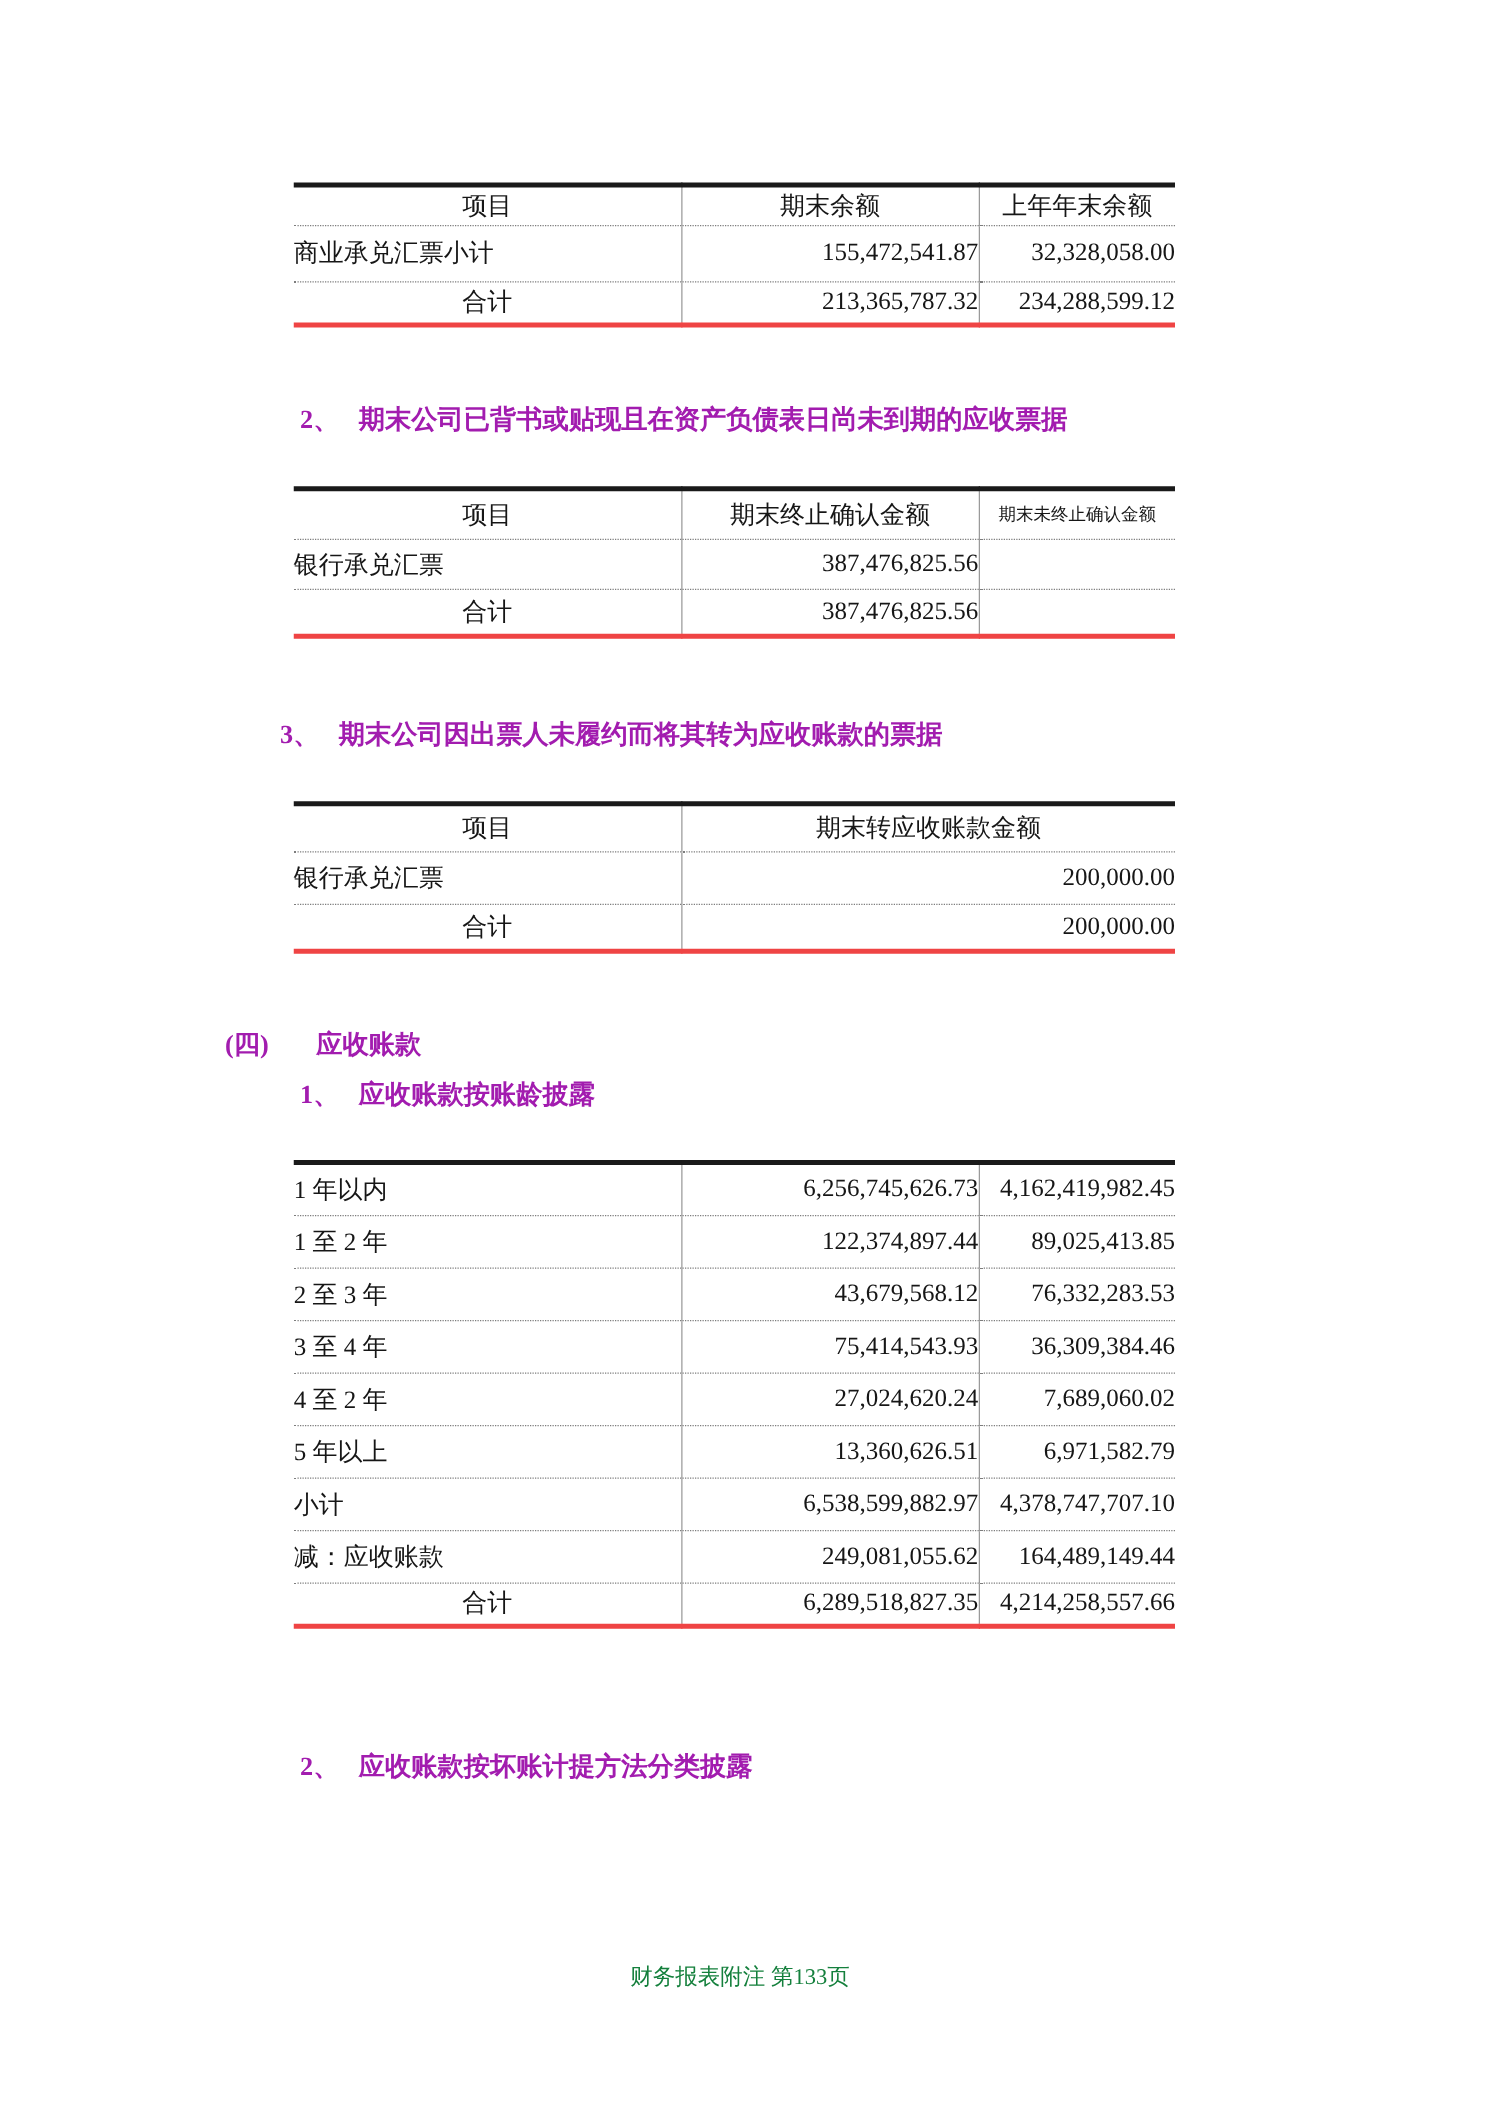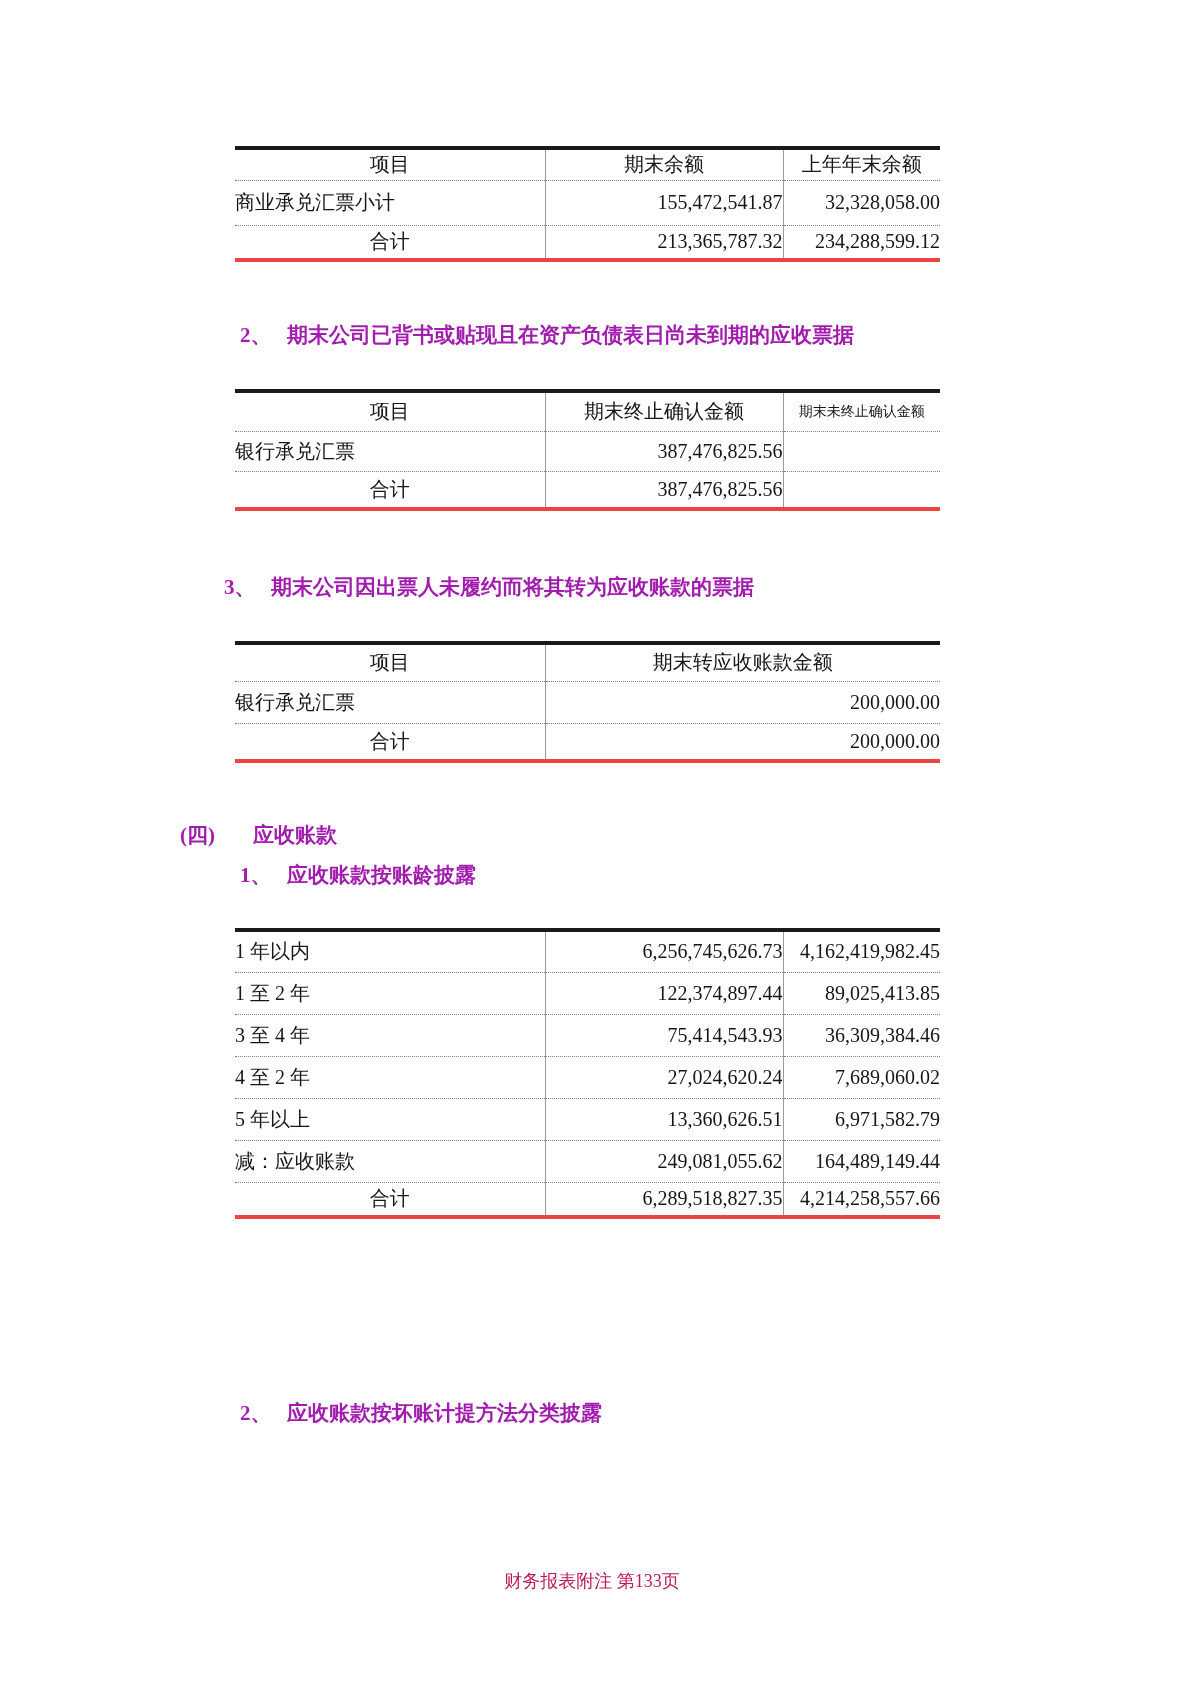--- a/index.html
+++ b/index.html
@@ -39,21 +39,21 @@
   #h-s3  { left: 224px; top: 573px; }
   #h-s4  { left: 180px; top: 821px; }
   #h-s41 { left: 240px; top: 861px; }
   #h-s42 { left: 240px; top: 1399px; }
   #t1 { top: 146px; }
   #t2 { top: 389px; }
   #t3 { top: 641px; }
   #t4 { top: 928px; }
   .page-footer {
     position: absolute; top: 1569px; left: 0; width: 1156px;
-    text-align: center; font-size: 18px; color: #be185d; padding-left: 28px;
+    text-align: center; font-size: 18px; color: #15803d; padding-left: 28px;
   }
 </style>
 </head>
 <body>
 
 <table id="t1" class="fin-table">
   <colgroup>
       <col style="width:310px">
       <col style="width:238px">
       <col style="width:157px">
@@ -150,35 +150,45 @@
     <td class="lbl">1 年以内</td>
     <td class="num">6,256,745,626.73</td>
     <td class="num num-last">4,162,419,982.45</td>
   </tr>
   <tr style="height:42px">
     <td class="lbl">1 至 2 年</td>
     <td class="num">122,374,897.44</td>
     <td class="num num-last">89,025,413.85</td>
   </tr>
   <tr style="height:42px">
+    <td class="lbl">2 至 3 年</td>
+    <td class="num">43,679,568.12</td>
+    <td class="num num-last">76,332,283.53</td>
+  </tr>
+  <tr style="height:42px">
     <td class="lbl">3 至 4 年</td>
     <td class="num">75,414,543.93</td>
     <td class="num num-last">36,309,384.46</td>
   </tr>
   <tr style="height:42px">
     <td class="lbl">4 至 2 年</td>
     <td class="num">27,024,620.24</td>
     <td class="num num-last">7,689,060.02</td>
   </tr>
   <tr style="height:42px">
     <td class="lbl">5 年以上</td>
     <td class="num">13,360,626.51</td>
     <td class="num num-last">6,971,582.79</td>
   </tr>
   <tr style="height:42px">
+    <td class="lbl">小计</td>
+    <td class="num">6,538,599,882.97</td>
+    <td class="num num-last">4,378,747,707.10</td>
+  </tr>
+  <tr style="height:42px">
     <td class="lbl">减：应收账款</td>
     <td class="num">249,081,055.62</td>
     <td class="num num-last">164,489,149.44</td>
   </tr>
   <tr style="height:35px">
     <td class="c">合计</td>
     <td class="num">6,289,518,827.35</td>
     <td class="num num-last">4,214,258,557.66</td>
   </tr>
 </tbody>

